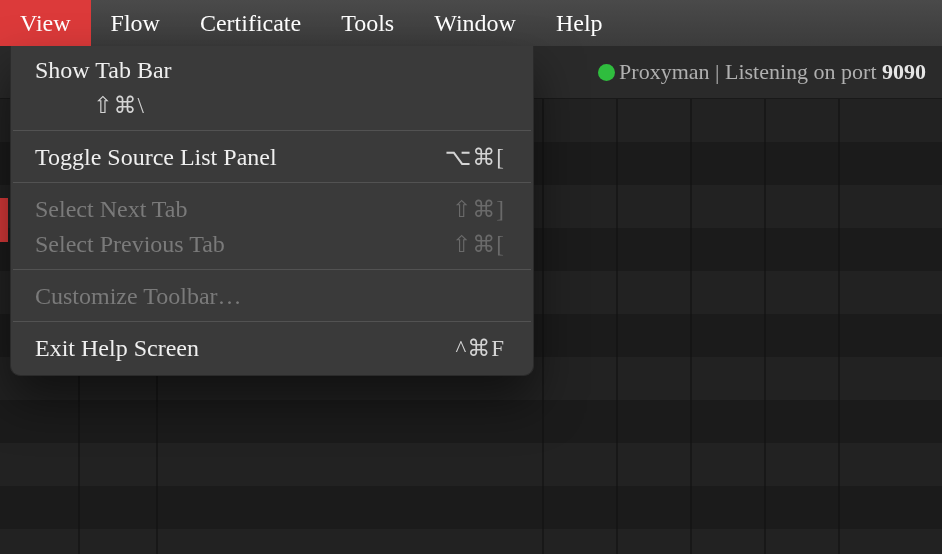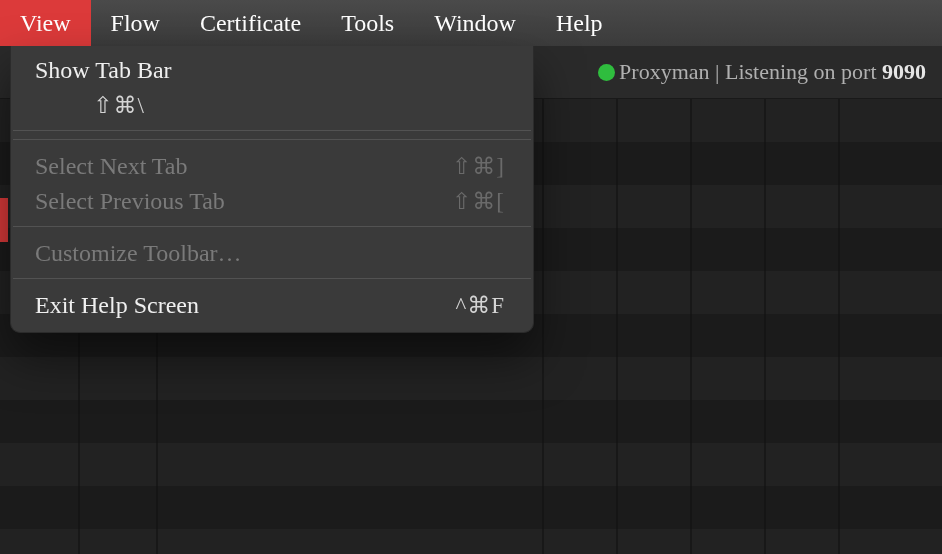--- a/index.html
+++ b/index.html
@@ -197,20 +197,24 @@
   <div class="dd-row">
     <span>Show Tab Bar</span>
     <span class="dd-shortcut"></span>
   </div>
   <div class="dd-row">
     <span class="dd-shortcut">⇧⌘\</span>
   </div>
 
   <div class="dd-sep"></div>
 
+  <div class="dd-row">
+    <span>Toggle Source List Panel</span>
+    <span class="dd-shortcut">⌥⌘[</span>
+  </div>
 
   <div class="dd-sep"></div>
 
   <div class="dd-row disabled">
     <span>Select Next Tab</span>
     <span class="dd-shortcut">⇧⌘]</span>
   </div>
   <div class="dd-row disabled">
     <span>Select Previous Tab</span>
     <span class="dd-shortcut">⇧⌘[</span>

